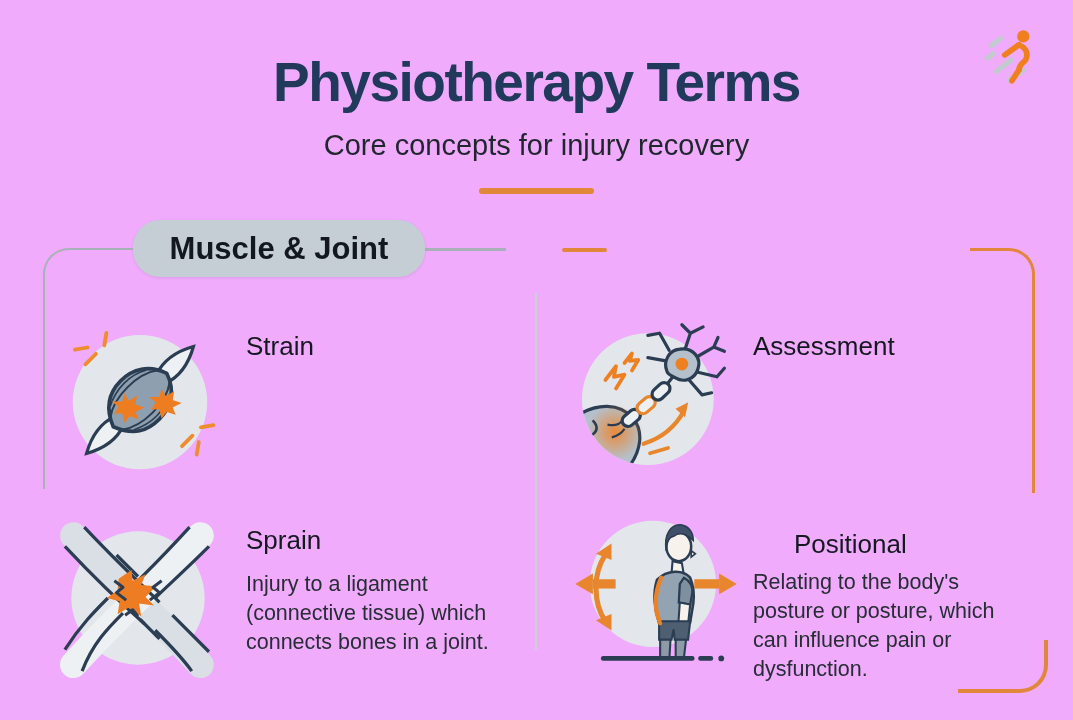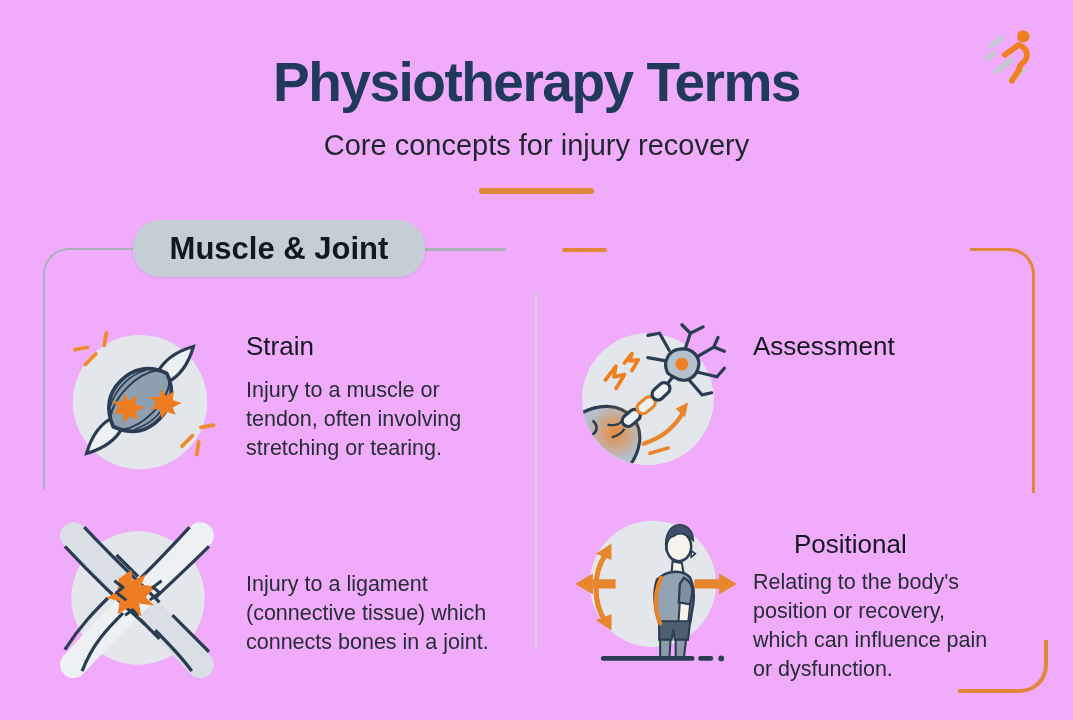--- a/index.html
+++ b/index.html
@@ -110,21 +110,20 @@
         <path d="M28 46 L38 36"></path>
         <path d="M46 28 L48 16"></path>
         <path d="M18 32 L30 30"></path>
         <path d="M120 124 L130 114"></path>
         <path d="M134 132 L136 120"></path>
         <path d="M138 106 L150 104"></path>
       </g>
     </svg>
   </div>
   <div class="term-h" style="left:246px; top:331px;">Strain</div>
-  <div class="term-d" style="left:246px; top:376px; width:252px;">Injury to a muscle or tendon, often involving stretching or tearing.</div>
 
   <div class="icon" style="left:52px; top:512px;">
     <svg width="172" height="172" viewBox="0 0 160 160" style="overflow:visible">
       <circle cx="80" cy="80" r="62" fill="#e3e7eb"></circle>
       <path d="M20 22 C 52 56, 104 104, 138 142" stroke="#d9dfe5" stroke-width="25" stroke-linecap="round" fill="none"></path>
       <path d="M138 22 C 106 56, 54 104, 20 142" stroke="#eef1f4" stroke-width="25" stroke-linecap="round" fill="none"></path>
       <g stroke="#2b3d52" stroke-width="3" fill="none">
         <path d="M30 14 C 60 46, 86 70, 100 84"></path>
         <path d="M12 32 C 42 64, 70 90, 86 104"></path>
         <path d="M112 96 C 124 108, 136 120, 146 130"></path>
@@ -137,20 +136,21 @@
         <path d="M100 118 C 92 110, 86 104, 82 100"></path>
       </g>
       <path d="M62 62 l12 -8 1 10 12 -6 -4 10 14 1 -10 10 8 8 -14 -2 2 12 -12 -8 -10 6 2 -12 -12 -3 10 -7 z" fill="#ed7c22"></path>
       <g stroke="#2b3d52" stroke-width="2.8" fill="none" stroke-linejoin="round">
         <path d="M58 64 l8 6 -6 5 9 7"></path>
         <path d="M102 64 l-8 6 6 5 -9 7"></path>
         <path d="M68 96 l7 -5 5 6"></path>
       </g>
     </svg>
   </div>
+  <div class="term-h" style="left:246px; top:525px;">Sprain</div>
   <div class="term-d" style="left:246px; top:570px; width:256px;">Injury to a ligament (connective tissue) which connects bones in a joint.</div>
 
   <div class="icon" style="left:565px; top:312px;">
     <svg width="170" height="170" viewBox="0 0 160 160" style="overflow:visible">
       <defs>
         <radialGradient id="glow" cx="50%" cy="50%" r="50%">
           <stop offset="0%" stop-color="#f28122" stop-opacity="0.85"></stop>
           <stop offset="100%" stop-color="#f28122" stop-opacity="0"></stop>
         </radialGradient>
         <clipPath id="circ">
@@ -217,15 +217,15 @@
       <path d="M89 130 L99 130 L98 147 L89 147 Z" fill="#8d9aa8" stroke="#2b3d52" stroke-width="2"></path>
       <path d="M104 130 L114 130 L112 147 L104 147 Z" fill="#8d9aa8" stroke="#2b3d52" stroke-width="2"></path>
       <path d="M90 70 C 83 86, 83 100, 89 114" stroke="#ea8227" stroke-width="4" fill="none" stroke-linecap="round"></path>
 
       <path d="M34 148 L120 148" stroke="#2b3d52" stroke-width="4.5" stroke-linecap="round"></path>
       <path d="M128 148 L138 148" stroke="#2b3d52" stroke-width="4.5" stroke-linecap="round"></path>
       <circle cx="148" cy="148" r="2.8" fill="#2b3d52"></circle>
     </svg>
   </div>
   <div class="term-h" style="left:753px; top:529px;margin-left:41px;">Positional</div>
-  <div class="term-d" style="left:753px; top:568px; width:248px;">Relating to the body's position or recovery, which can influence pain or dysfunction.</div>
+  <div class="term-d" style="left:753px; top:568px; width:248px;">Relating to the body's posture or posture, which can influence pain or dysfunction.</div>
 
 </div>
 
 </body></html>

